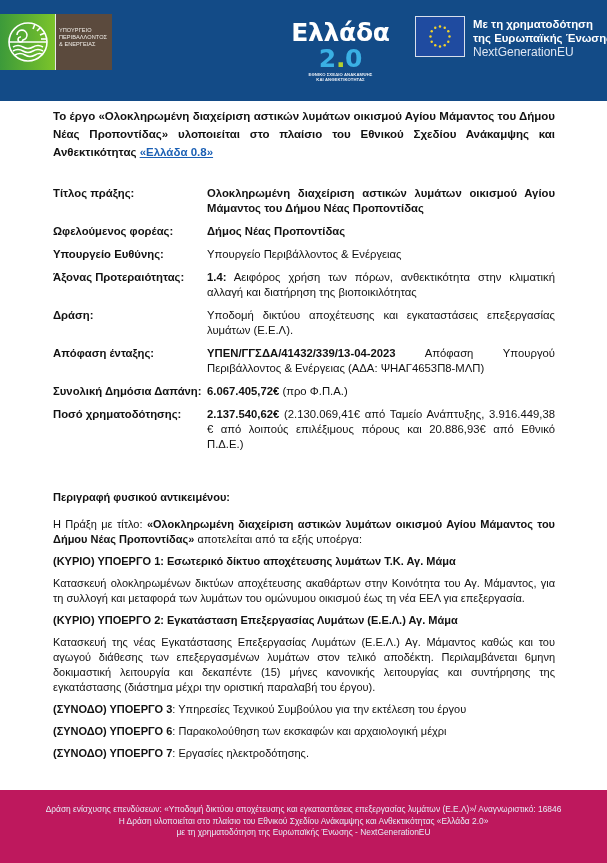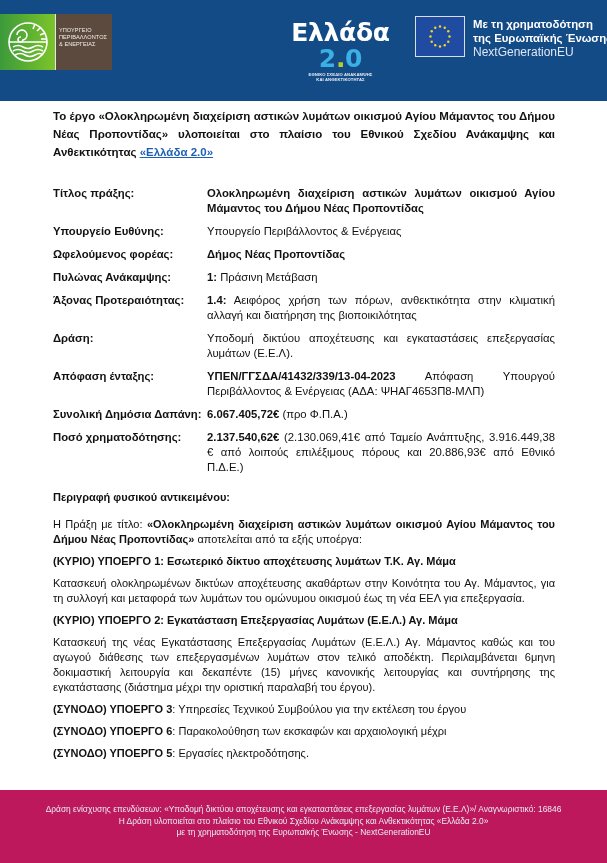--- a/index.html
+++ b/index.html
@@ -127,39 +127,35 @@
     </svg>
   </div>
   <div class="eu-text">
     <div class="l1">Με τη χρηματοδότηση</div>
     <div class="l2">της Ευρωπαϊκής Ένωσης</div>
     <div class="l3">NextGenerationEU</div>
   </div>
 </div>
 
 <div class="content">
-  <p class="intro"><span>Το έργο «Ολοκληρωμένη διαχείριση αστικών λυμάτων οικισμού Αγίου Μάμαντος του Δήμου Νέας Προποντίδας» υλοποιείται στο πλαίσιο του Εθνικού Σχεδίου Ανάκαμψης και Ανθεκτικότητας </span><a href="#">«Ελλάδα 2.0»</a></p>
+  <p class="intro"><span>Το έργο «Ολοκληρωμένη διαχείριση αστικών λυμάτων οικισμού Αγίου Μάμαντος του Δήμου Νέας Προποντίδας» υλοποιείται στο πλαίσιο του Εθνικού Σχεδίου Ανάκαμψης και Ανθεκτικότητας </span><a href="#">«Ελλάδα 0.8»</a></p>
 </div>
 
 <div class="fields">
   <div class="row">
     <div class="label">Τίτλος πράξης:</div>
     <div class="value"><b>Ολοκληρωμένη διαχείριση αστικών λυμάτων οικισμού Αγίου Μάμαντος του Δήμου Νέας Προποντίδας</b><span></span></div>
   </div>
   <div class="row">
-    <div class="label">Υπουργείο Ευθύνης:</div>
-    <div class="value"><b></b><span>Υπουργείο Περιβάλλοντος &amp; Ενέργειας</span></div>
-  </div>
-  <div class="row">
     <div class="label">Ωφελούμενος φορέας:</div>
     <div class="value"><b>Δήμος Νέας Προποντίδας</b><span></span></div>
   </div>
   <div class="row">
-    <div class="label">Πυλώνας Ανάκαμψης:</div>
-    <div class="value"><b>1:</b><span> Πράσινη Μετάβαση</span></div>
+    <div class="label">Υπουργείο Ευθύνης:</div>
+    <div class="value"><b></b><span>Υπουργείο Περιβάλλοντος &amp; Ενέργειας</span></div>
   </div>
   <div class="row">
     <div class="label">Άξονας Προτεραιότητας:</div>
     <div class="value"><b>1.4:</b><span> Αειφόρος χρήση των πόρων, ανθεκτικότητα στην κλιματική αλλαγή και διατήρηση της βιοποικιλότητας</span></div>
   </div>
   <div class="row">
     <div class="label">Δράση:</div>
     <div class="value"><b></b><span>Υποδομή δικτύου αποχέτευσης και εγκαταστάσεις επεξεργασίας λυμάτων (Ε.Ε.Λ).</span></div>
   </div>
   <div class="row">
@@ -178,20 +174,20 @@
 
 <div class="desc">
   <p class="heading">Περιγραφή φυσικού αντικειμένου:</p>
   <p><span>Η Πράξη με τίτλο: </span><b>«Ολοκληρωμένη διαχείριση αστικών λυμάτων οικισμού Αγίου Μάμαντος του Δήμου Νέας Προποντίδας»</b><span> αποτελείται από τα εξής υποέργα:</span></p>
   <p class="sub-title">(ΚΥΡΙΟ) ΥΠΟΕΡΓΟ 1: Εσωτερικό δίκτυο αποχέτευσης λυμάτων Τ.Κ. Αγ. Μάμα</p>
   <p>Κατασκευή ολοκληρωμένων δικτύων αποχέτευσης ακαθάρτων στην Κοινότητα του Αγ. Μάμαντος, για τη συλλογή και μεταφορά των λυμάτων του ομώνυμου οικισμού έως τη νέα ΕΕΛ για επεξεργασία.</p>
   <p class="sub-title">(ΚΥΡΙΟ) ΥΠΟΕΡΓΟ 2: Εγκατάσταση Επεξεργασίας Λυμάτων (Ε.Ε.Λ.) Αγ. Μάμα</p>
   <p>Κατασκευή της νέας Εγκατάστασης Επεξεργασίας Λυμάτων (Ε.Ε.Λ.) Αγ. Μάμαντος καθώς και του αγωγού διάθεσης των επεξεργασμένων λυμάτων στον τελικό αποδέκτη. Περιλαμβάνεται 6μηνη δοκιμαστική λειτουργία και δεκαπέντε (15) μήνες κανονικής λειτουργίας και συντήρησης της εγκατάστασης (διάστημα μέχρι την οριστική παραλαβή του έργου).</p>
   <p><b>(ΣΥΝΟΔΟ) ΥΠΟΕΡΓΟ 3</b><span>: Υπηρεσίες Τεχνικού Συμβούλου για την εκτέλεση του έργου</span></p>
   <p><b>(ΣΥΝΟΔΟ) ΥΠΟΕΡΓΟ 6</b><span>: Παρακολούθηση των εκσκαφών και αρχαιολογική μέχρι</span></p>
-  <p><b>(ΣΥΝΟΔΟ) ΥΠΟΕΡΓΟ 5</b><span>: Εργασίες ηλεκτροδότησης.</span></p>
+  <p><b>(ΣΥΝΟΔΟ) ΥΠΟΕΡΓΟ 7</b><span>: Εργασίες ηλεκτροδότησης.</span></p>
 </div>
 
 <div class="footer">
   <div>Δράση ενίσχυσης επενδύσεων: «Υποδομή δικτύου αποχέτευσης και εγκαταστάσεις επεξεργασίας λυμάτων (Ε.Ε.Λ)»/ Αναγνωριστικό: 16846</div>
   <div>Η Δράση υλοποιείται στο πλαίσιο του Εθνικού Σχεδίου Ανάκαμψης και Ανθεκτικότητας «Ελλάδα 2.0»</div>
   <div>με τη χρηματοδότηση της Ευρωπαϊκής Ένωσης - NextGenerationEU</div>
 </div>
 
 </body></html>

